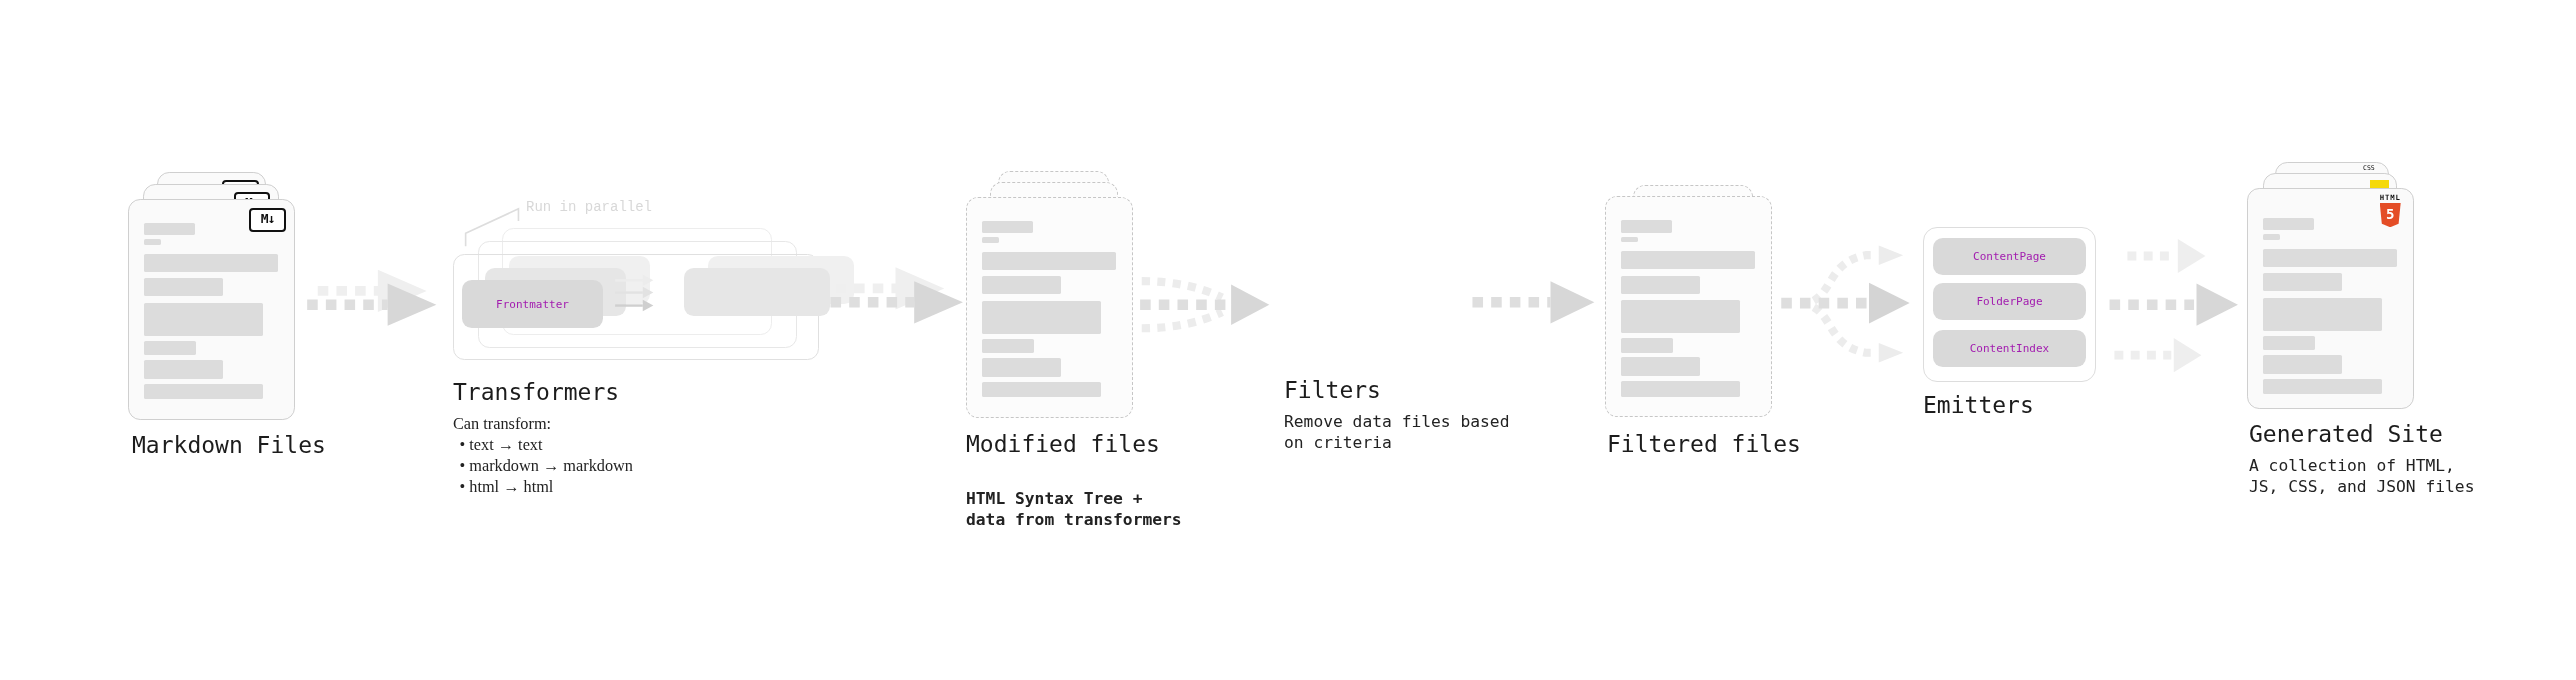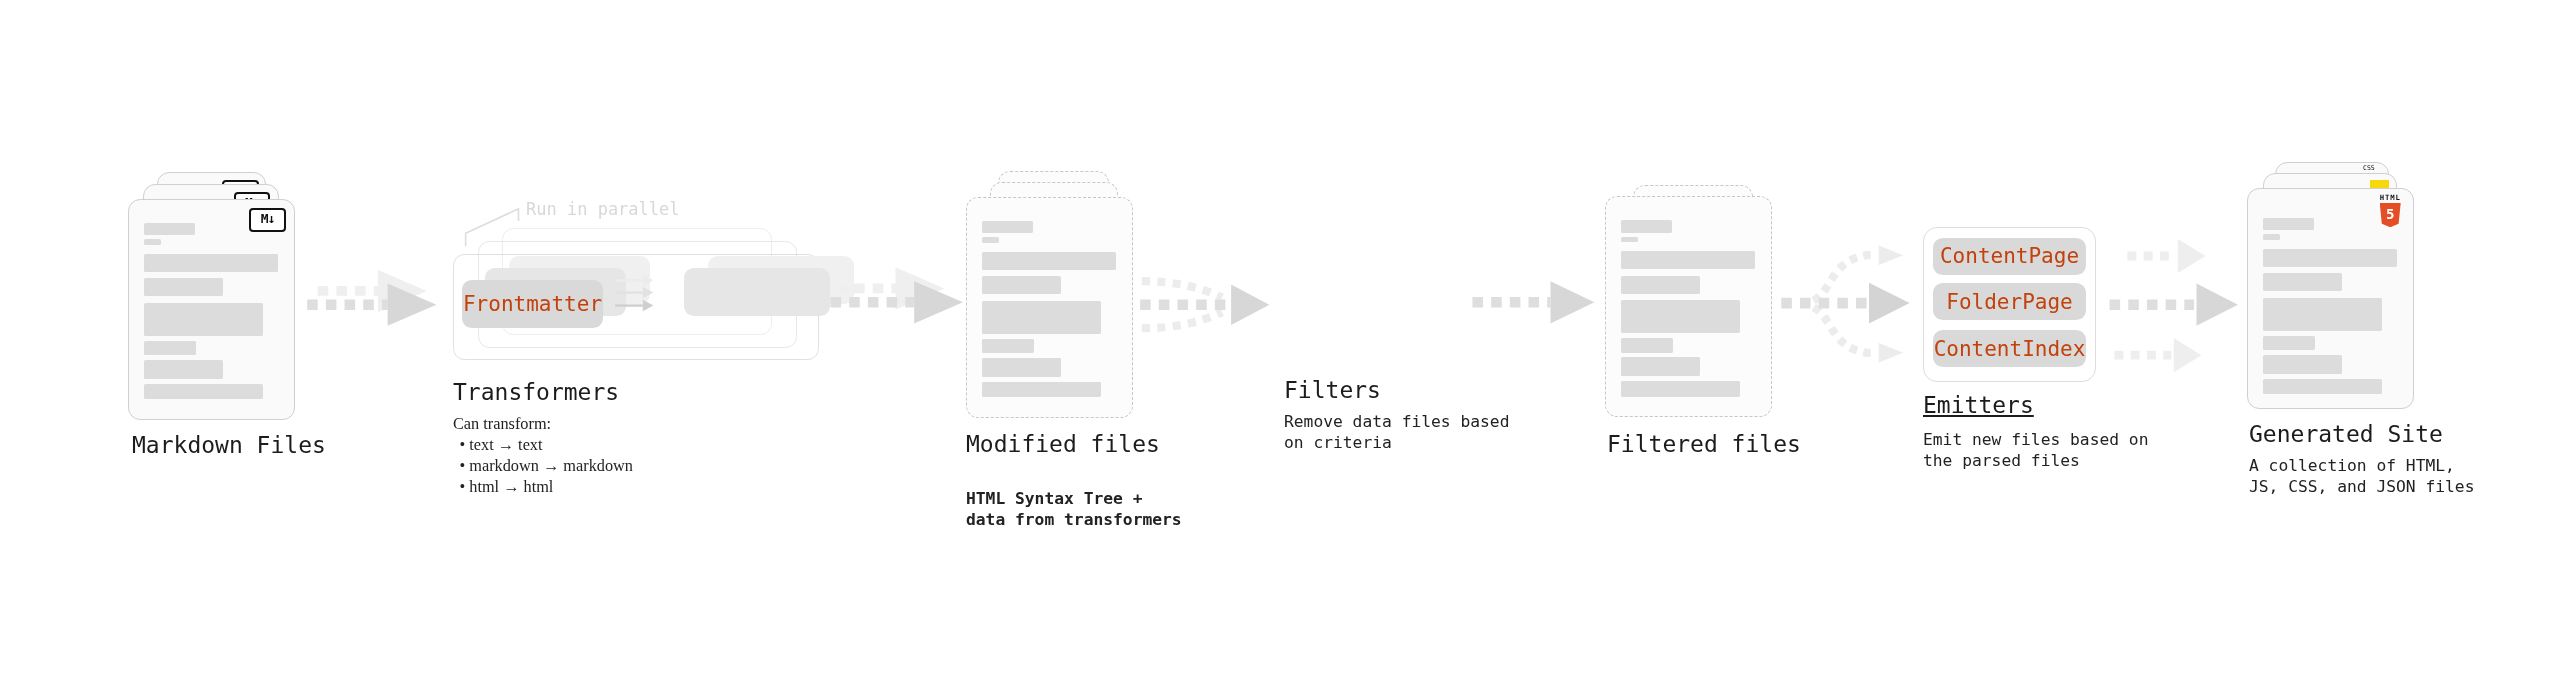--- a/index.html
+++ b/index.html
@@ -30,31 +30,31 @@
   .html5 .shield{width:21px;height:24.4px;margin:0.8px auto 0;background:#e44d26;
                  clip-path:polygon(0 0,100% 0,90% 86%,50% 100%,10% 86%);
                  color:#fff;font-size:14px;font-weight:bold;line-height:23px;text-align:center;}
   .css-badge{position:absolute;top:2.4px;right:11.4px;width:16.3px;text-align:center;}
   .css-badge .word{font-size:6.5px;font-weight:normal;color:#111;line-height:6.5px;}
   .css-badge .ubar{width:13px;height:2.4px;background:#2965f1;margin:0.8px auto 0;}
   .js-badge{position:absolute;top:5.7px;right:7.3px;width:18.7px;height:10.6px;background:#f5d90a;}
 
   
   .pill{position:absolute;background:#d9d9d9;border-radius:9.8px;display:flex;align-items:center;
-        justify-content:center;font-size:21px;color:#c2410c;box-sizing:border-box;}
+        justify-content:center;font-size:11px;color:#a21caf;box-sizing:border-box;}
   .pill.echo1{background:#e6e6e6;}
   .pill.echo2{background:#f0f0f0;}
   .wirebox{position:absolute;border:1.6px solid #e0e0e0;border-radius:11.4px;box-sizing:border-box;background:transparent;}
   .panel{position:absolute;border:1.6px solid #ddd;border-radius:12.2px;background:#fff;box-sizing:border-box;}
 
   
   .stage-label{position:absolute;font-size:23px;font-weight:500;color:#1c1c1c;white-space:nowrap;}
   .caption{position:absolute;font-size:16.3px;line-height:21px;color:#222;white-space:nowrap;}
   .caption .indent{padding-left:6.5px;}
-  .note{position:absolute;font-size:17px;color:#d8d8d8;white-space:nowrap;}
+  .note{position:absolute;font-size:14px;color:#d8d8d8;white-space:nowrap;font-family:Liberation Mono, monospace;}
 
   svg{position:absolute;left:0;top:0;pointer-events:none;}
 </style>
 </head>
 <body>
 
 <div id="canvas">
 
   <div class="abs" style="left:128px;top:172px;width:195px;height:252px;">
     <div class="doc" style="left:29px;top:0;width:109px;height:221px;">
@@ -142,25 +142,21 @@
       </div>
     </div>
   </div>
   <div class="stage-label" style="left:1607px;top:431px;">Filtered files</div>
 
   <div class="panel" style="left:1923px;top:227px;width:173px;height:155px;border-radius:14px;">
     <div class="pill" style="left:9px;top:9.8px;width:153px;height:37px;">ContentPage</div>
     <div class="pill" style="left:9px;top:55px;width:153px;height:37px;">FolderPage</div>
     <div class="pill" style="left:9px;top:102px;width:153px;height:37px;text-align:right;">ContentIndex</div>
   </div>
-  <div class="stage-label" style="left:1923px;top:392px;text-decoration:underline;">Emitters</div>
-  <div class="caption" style="left:1923px;top:429px;">
-    <div>Emit new files based on</div>
-    <div>the parsed files</div>
-  </div>
+  <div class="stage-label" style="left:1923px;top:392px;">Emitters</div>
 
   <div class="abs" style="left:2247px;top:162px;width:179px;height:252px;">
     <div class="doc" style="left:28.4px;top:0;width:114px;height:221px;">
       <div class="css-badge">
         <div class="word">CSS</div>
         <div class="ubar"></div>
       </div>
     </div>
     <div class="doc" style="left:16.3px;top:11.4px;width:134px;height:221px;">
       <div class="js-badge"></div>

